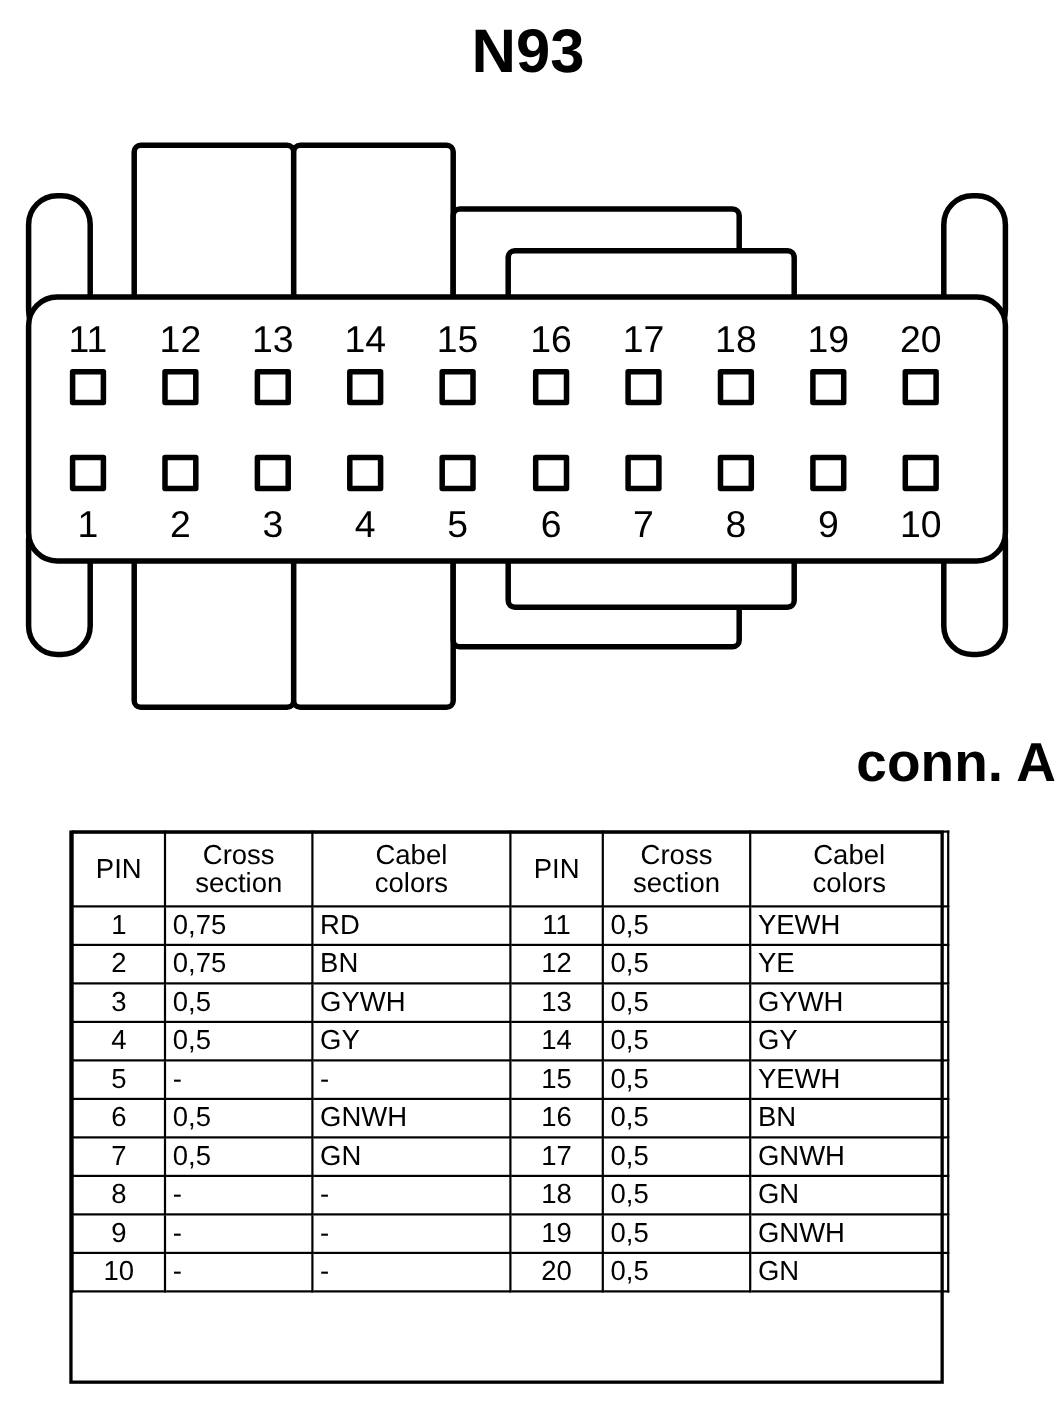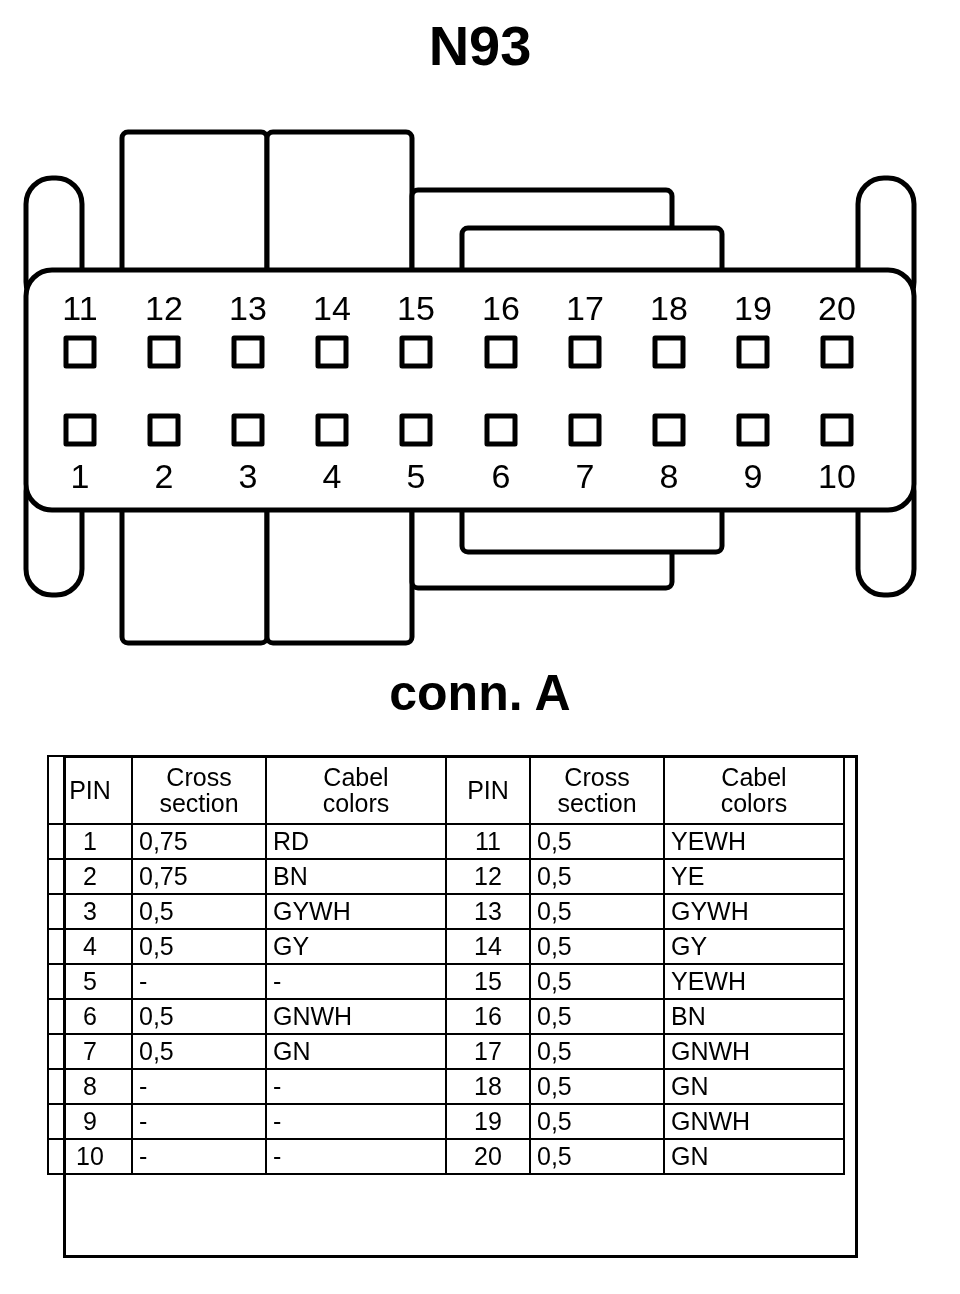--- a/index.html
+++ b/index.html
@@ -43,31 +43,31 @@
     width: 940px;
     height: 560px;
   }
 
   
   .subcaption {
     position: absolute;
     top: 668px;
     left: 0;
     width: 960px;
-    text-align: center;
+    text-align: right;
     font-size: 50px;
     font-weight: bold;
     line-height: 1;
   }
 
   
   #pin-table-wrap {
     position: absolute;
     top: 755px;
-    left: 47px;
+    left: 65px;
     width: 795px;
   }
   table.pin-table {
     border-collapse: collapse;
     width: 795px;
     table-layout: fixed;
   }
   table.pin-table th,
   table.pin-table td {
     border: 2px solid #000000;

